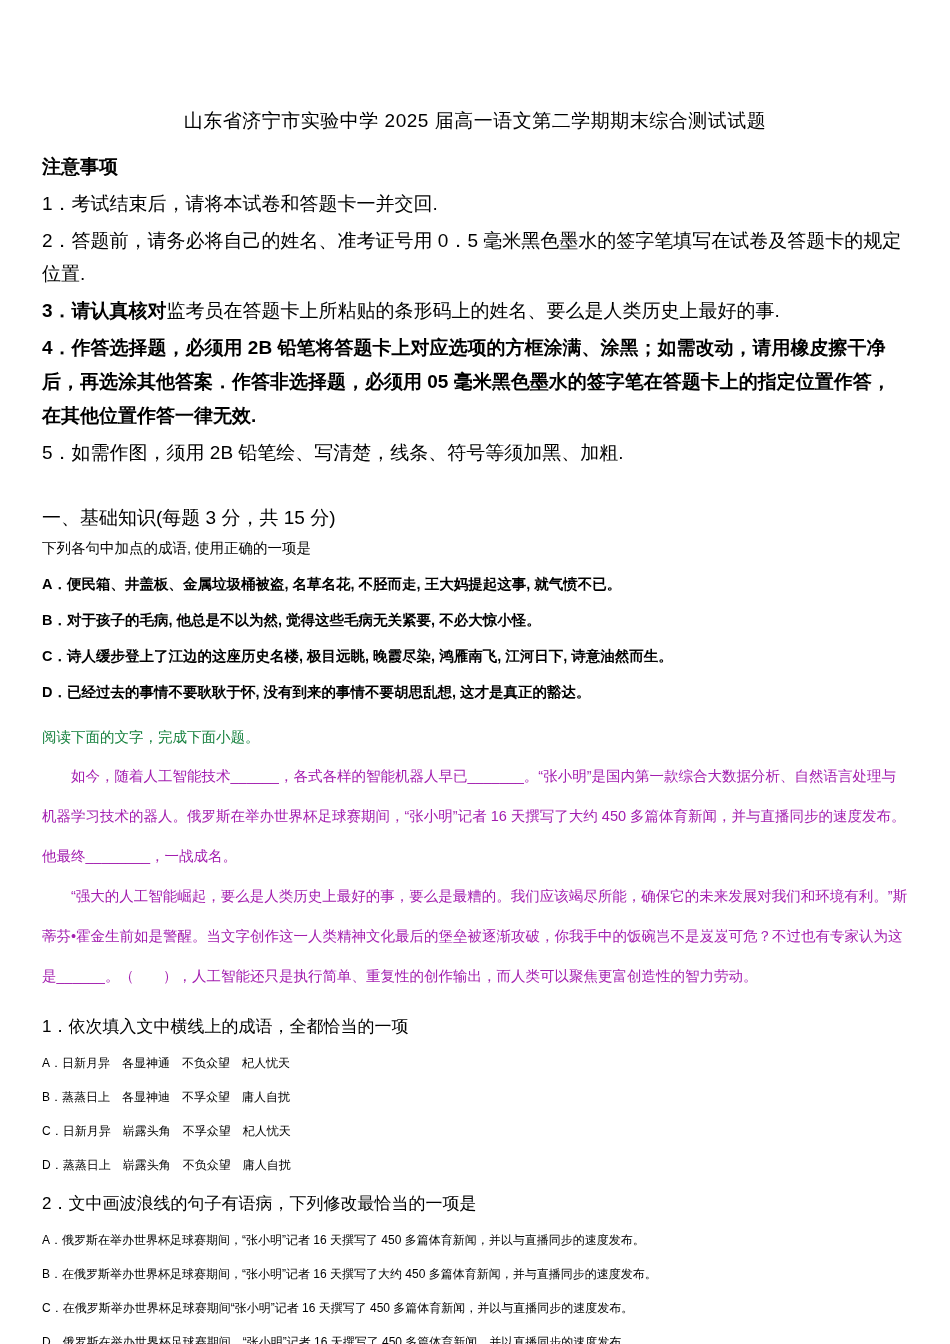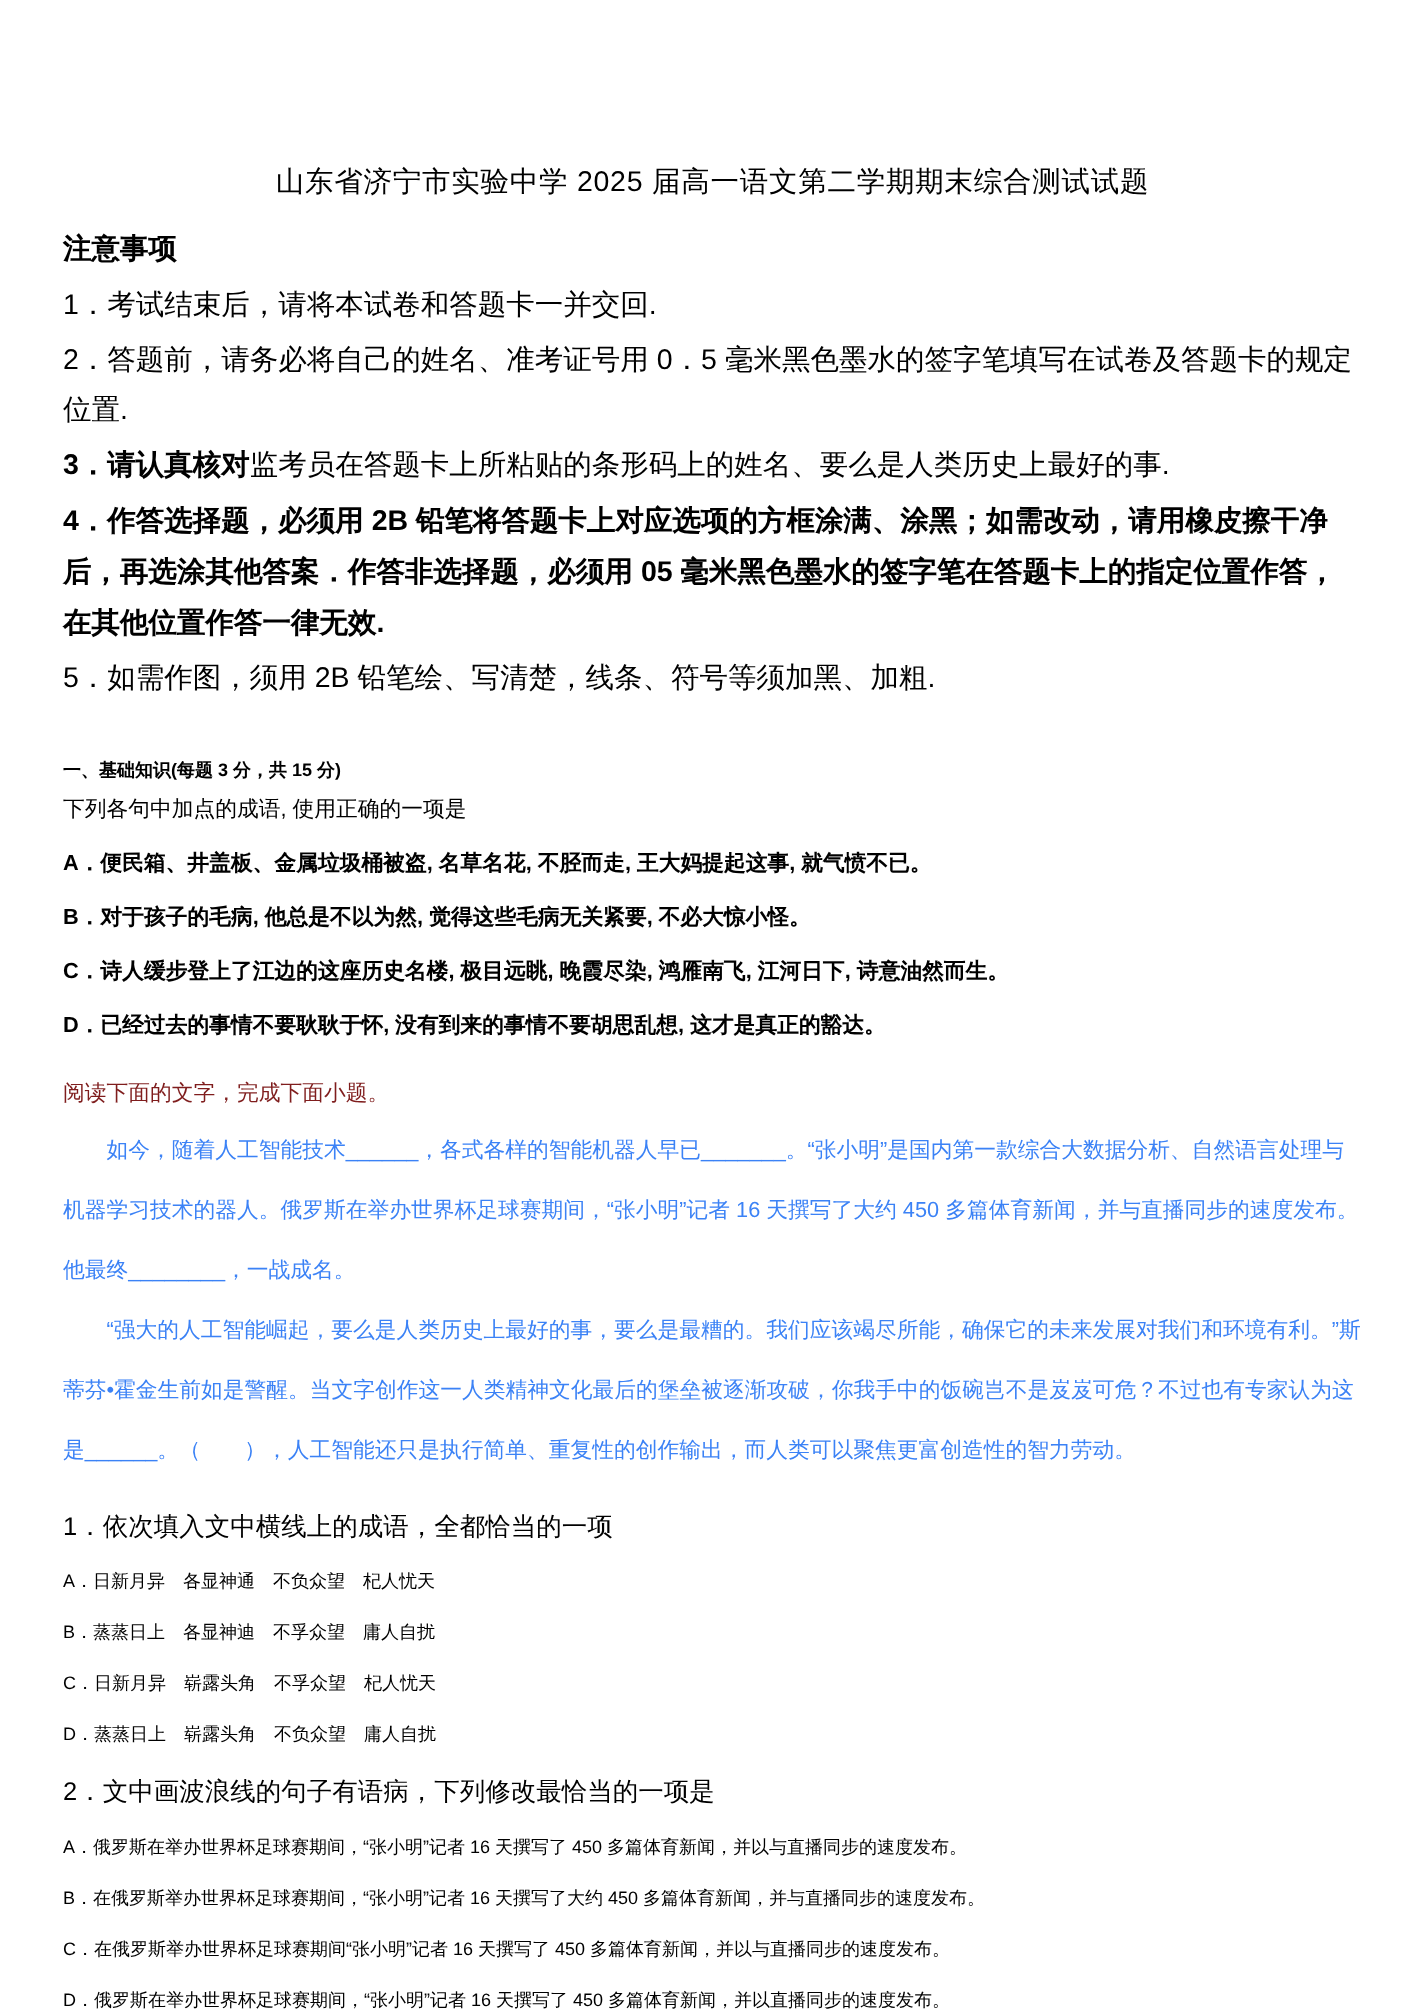--- a/index.html
+++ b/index.html
@@ -27,44 +27,44 @@
     font-weight: 700;
     margin: 0 0 3px 0;
   }
   .notice p {
     font-size: 19px;
     line-height: 1.78;
     margin: 0 0 3px 0;
   }
   .notice b { font-weight: 700; }
   .section-head {
-    font-size: 12px;
-    font-weight: 700;
+    font-size: 19px;
+    font-weight: 400;
     margin: 36px 0 8px 0;
   }
   .lead {
     font-size: 14.5px;
     margin: 0 0 4px 0;
   }
   .opt-a {
     font-size: 14.5px;
     font-weight: 700;
     margin: 17px 0;
   }
   .read-intro {
     font-size: 14.5px;
-    color: #7f1d1d;
+    color: #15803d;
     margin: 26px 0 10px 0;
   }
   .passage p {
     font-size: 14.5px;
     line-height: 2.75;
     text-indent: 2em;
     margin: 0;
-    color: #3b82f6;
+    color: #a21caf;
   }
   .qstem {
     font-size: 17px;
     margin: 18px 0 4px 0;
   }
   .qopt {
     font-size: 12px;
     margin: 16px 0;
     line-height: 1.5;
   }

